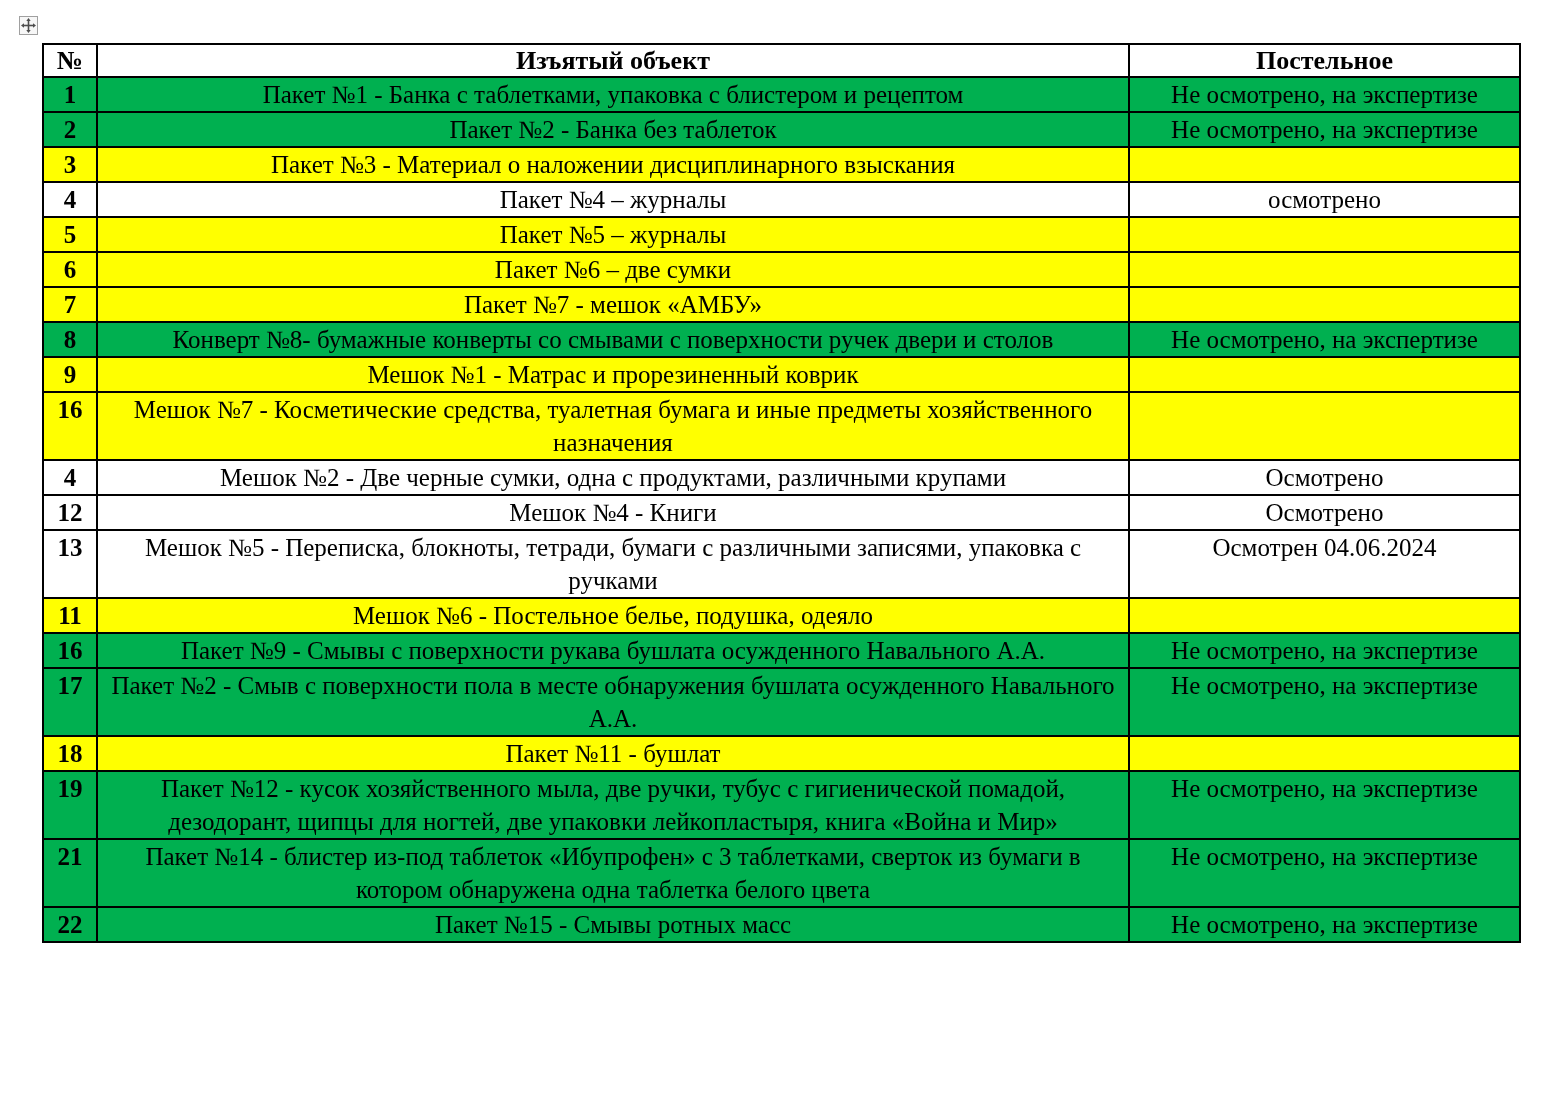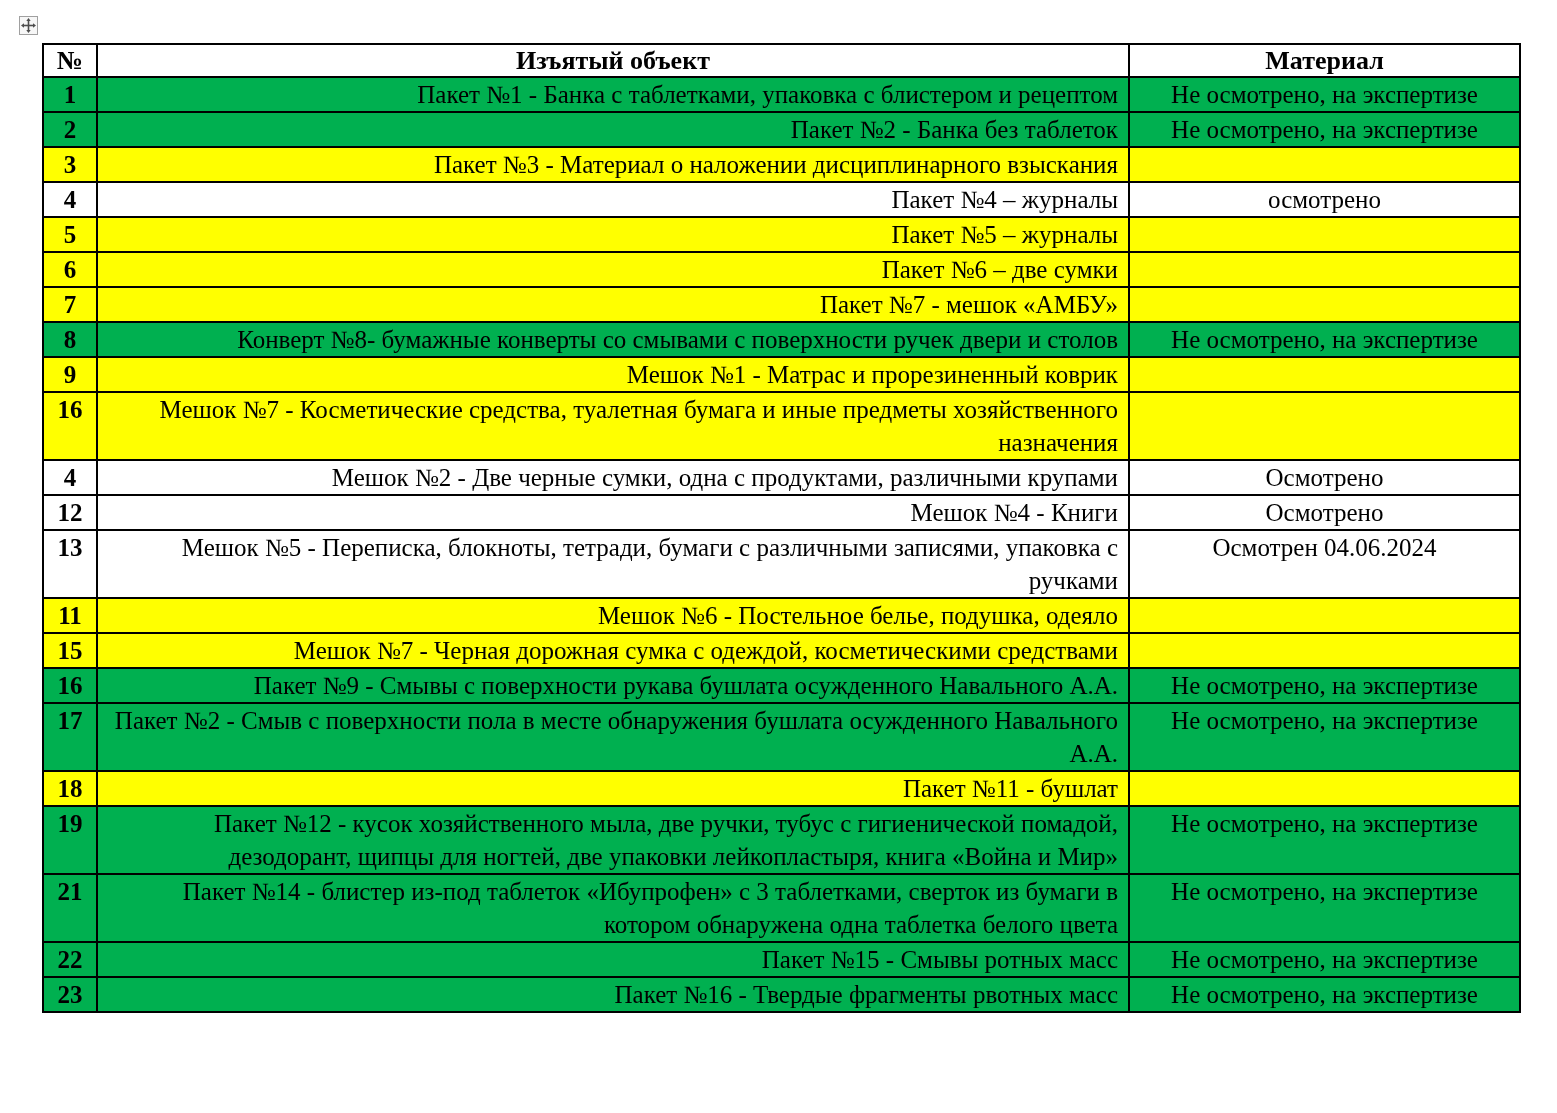--- a/index.html
+++ b/index.html
@@ -53,21 +53,21 @@
   table.evidence td {
     font-size: 25px;
     line-height: 33px;
     padding: 0 10px;
   }
   td.num {
     text-align: center;
     font-weight: bold;
     padding: 0 2px;
   }
-  td.obj { text-align: right; }
+  td.obj { text-align: center; }
   td.res { text-align: center; }
   tr.green  { background: var(--c-green,  #00B050); }
   tr.yellow { background: var(--c-yellow, #FFFF00); }
   tr.white  { background: var(--c-white,  #FFFFFF); }
 </style>
 </head>
 <body>
 
 <div class="move-handle">
   <span style="display:flex;">
@@ -87,21 +87,21 @@
 <table class="evidence">
   <colgroup>
     <col style="width:54px">
     <col style="width:1032px">
     <col style="width:391px">
   </colgroup>
   <thead>
     <tr>
       <th>№</th>
       <th>Изъятый объект</th>
-      <th>Материал</th>
+      <th>Постельное</th>
     </tr>
   </thead>
   <tbody>
       <tr class="green">
         <td class="num">1</td>
         <td class="obj">Пакет №1 - Банка с таблетками, упаковка с блистером и рецептом</td>
         <td class="res">Не осмотрено, на экспертизе</td>
       </tr>
       <tr class="green">
         <td class="num">2</td>
@@ -161,25 +161,20 @@
       <tr class="white">
         <td class="num">13</td>
         <td class="obj">Мешок №5 - Переписка, блокноты, тетради, бумаги с различными записями, упаковка с ручками</td>
         <td class="res">Осмотрен 04.06.2024</td>
       </tr>
       <tr class="yellow">
         <td class="num">11</td>
         <td class="obj">Мешок №6 - Постельное белье, подушка, одеяло</td>
         <td class="res"></td>
       </tr>
-      <tr class="yellow">
-        <td class="num">15</td>
-        <td class="obj">Мешок №7 - Черная дорожная сумка с одеждой, косметическими средствами</td>
-        <td class="res"></td>
-      </tr>
       <tr class="green">
         <td class="num">16</td>
         <td class="obj">Пакет №9 - Смывы с поверхности рукава бушлата осужденного Навального А.А.</td>
         <td class="res">Не осмотрено, на экспертизе</td>
       </tr>
       <tr class="green">
         <td class="num">17</td>
         <td class="obj">Пакет №2 - Смыв с поверхности пола в месте обнаружения бушлата осужденного Навального А.А.</td>
         <td class="res">Не осмотрено, на экспертизе</td>
       </tr>
@@ -194,21 +189,16 @@
         <td class="res">Не осмотрено, на экспертизе</td>
       </tr>
       <tr class="green">
         <td class="num">21</td>
         <td class="obj">Пакет №14 - блистер из-под таблеток «Ибупрофен» с 3 таблетками, сверток из бумаги в котором обнаружена одна таблетка белого цвета</td>
         <td class="res">Не осмотрено, на экспертизе</td>
       </tr>
       <tr class="green">
         <td class="num">22</td>
         <td class="obj">Пакет №15 - Смывы ротных масс</td>
-        <td class="res">Не осмотрено, на экспертизе</td>
-      </tr>
-      <tr class="green">
-        <td class="num">23</td>
-        <td class="obj">Пакет №16 - Твердые фрагменты рвотных масс</td>
         <td class="res">Не осмотрено, на экспертизе</td>
       </tr>
     </tbody>
 </table>
 
 </body></html>

